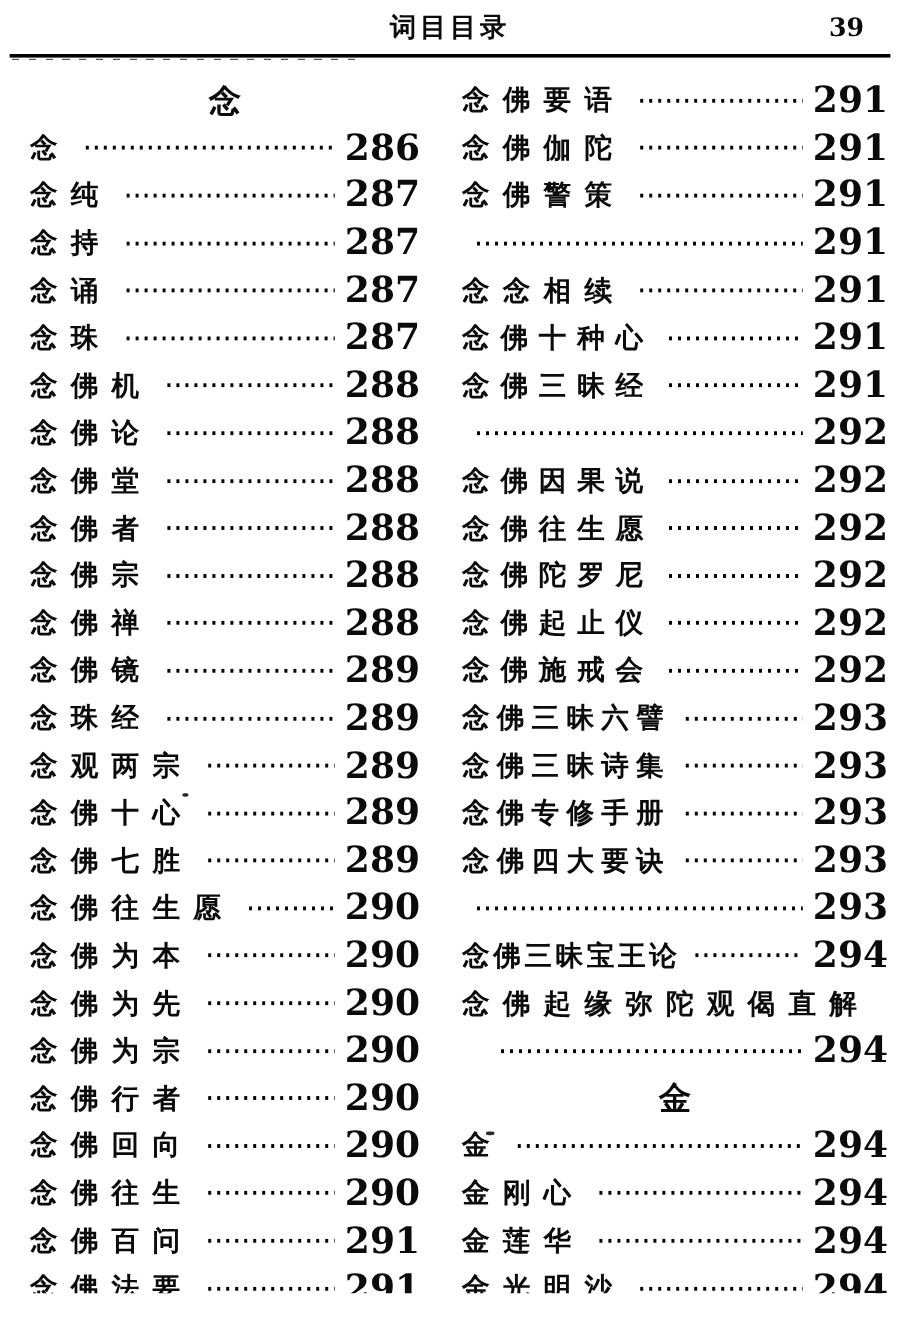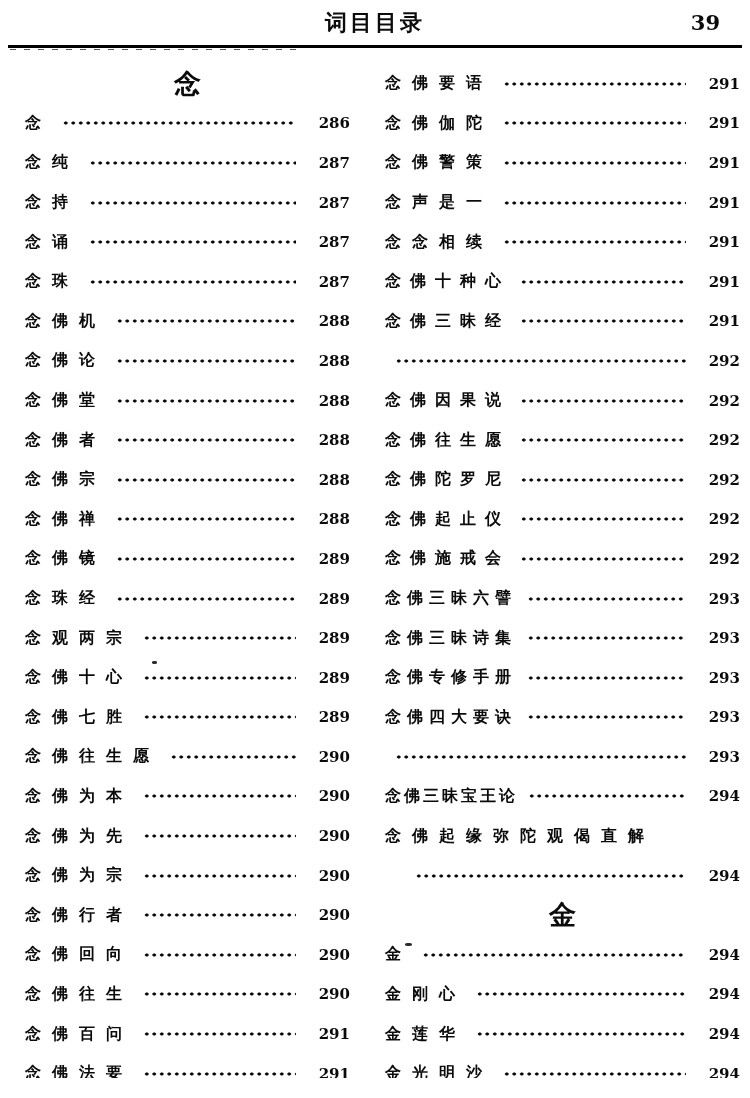--- a/index.html
+++ b/index.html
@@ -28,32 +28,32 @@
   .rule::after{
     content:""; position:absolute; left:2px; top:1px; height:1px; width:40%;
     background:repeating-linear-gradient(to right,#555 0 6px,transparent 6px 14px);
   }
   .content { display:flex; padding:14px 10px 0 25px; }
   .col { display:flex; flex-direction:column; }
   .col-left { width:325px; margin-right:35px; }
   .col-right { flex:1; }
   .row { height:39.6px; display:flex; align-items:center; }
   .row.section { justify-content:center; font-size:27px; font-weight:bold; }
-  .term { font-size:16px; font-weight:bold; white-space:nowrap; }
+  .term { font-size:23px; font-weight:bold; white-space:nowrap; }
   .dots {
     flex:1; height:8px; margin:0 8px 0 10px;
     background-image:radial-gradient(circle,#000 1.45px,rgba(0,0,0,0) 1.7px);
     background-size:7.5px 8px;
     background-repeat:repeat-x;
     background-position:left center;
   }
   .dots.indent { margin-left:30px; }
   .pg {
-    font-size:15px; font-weight:bold;
-    min-width:46px; text-align:right;
+    font-size:30px; font-weight:bold;
+    min-width:46px; 
   }
   .speck { position:absolute; background:#2a2a2a; border-radius:40%; }
   .speck-a { left:152px; top:661px; width:5px; height:3px; }
   .speck-b { left:405px; top:943px; width:7px; height:3px; }
 </style>
 </head>
 <body>
 
 <div class="page">
   <div class="header">
@@ -201,21 +201,20 @@
           <span class="term" style="letter-spacing: 11px;">念佛伽陀</span>
           <span class="dots"></span>
           <span class="pg">291</span>
         </div>
         <div class="row">
           <span class="term" style="letter-spacing: 11px;">念佛警策</span>
           <span class="dots"></span>
           <span class="pg">291</span>
         </div>
         <div class="row">
-          <span class="term" style="letter-spacing: 11px;">念声是一</span>
           <span class="dots"></span>
           <span class="pg">291</span>
         </div>
         <div class="row">
           <span class="term" style="letter-spacing: 11px;">念念相续</span>
           <span class="dots"></span>
           <span class="pg">291</span>
         </div>
         <div class="row">
           <span class="term" style="letter-spacing: 9px;">念佛十种心</span>

